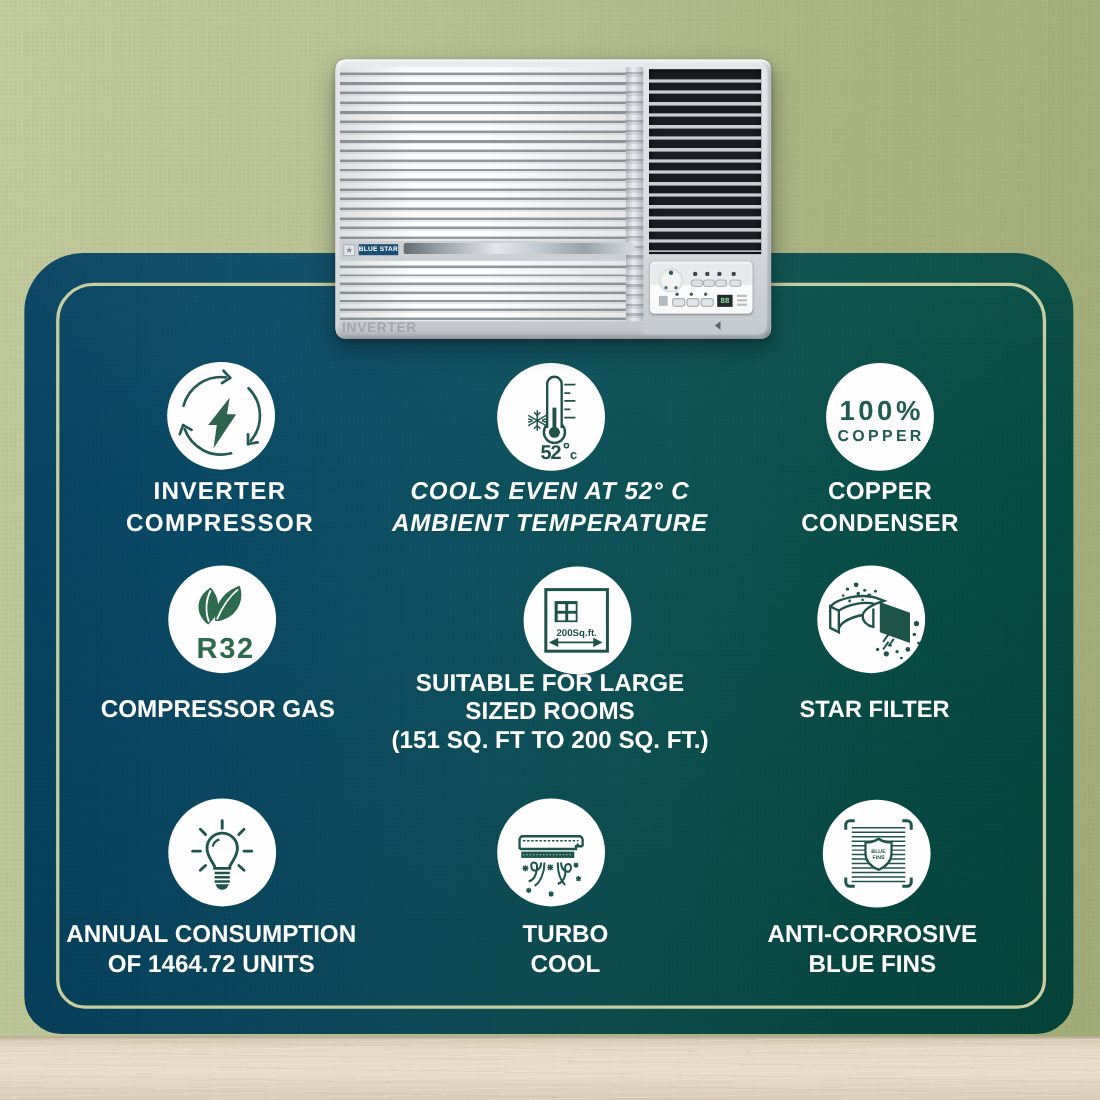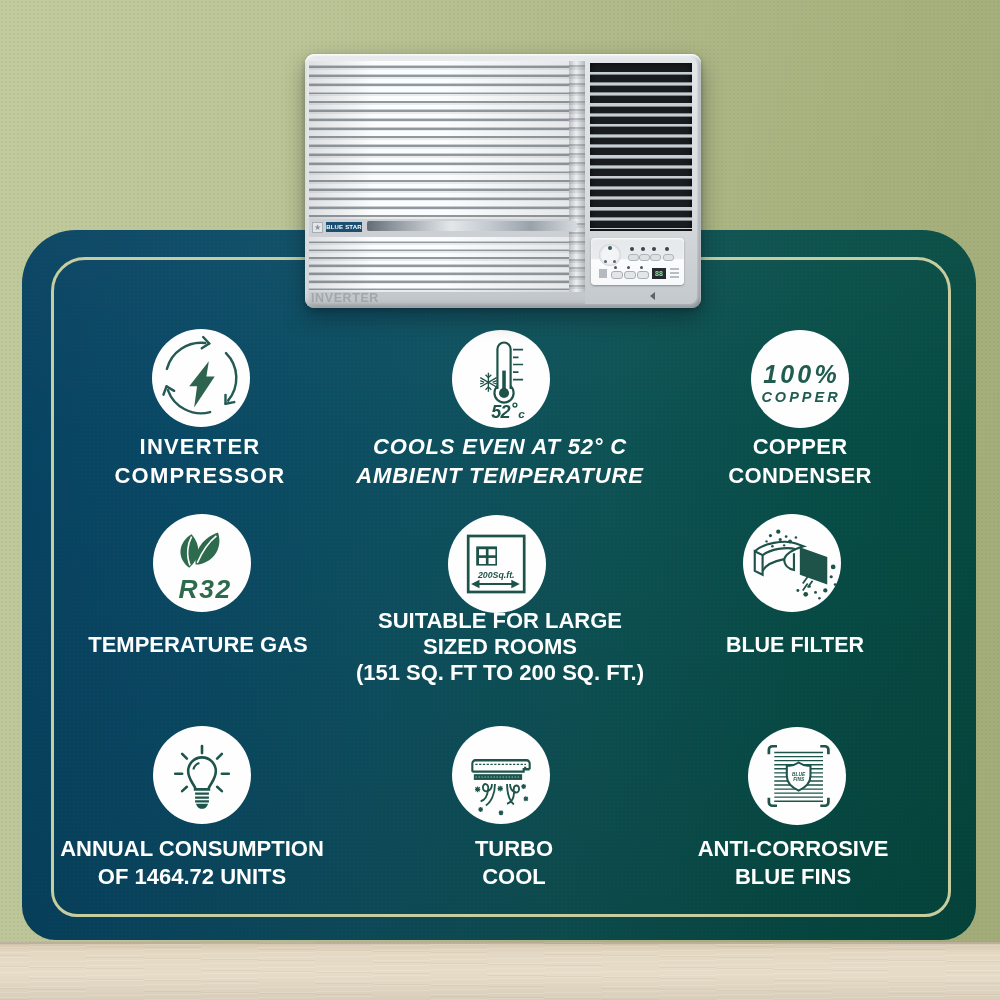--- a/index.html
+++ b/index.html
@@ -26,21 +26,21 @@
       radial-gradient(rgba(0,0,0,0.035) 1px, rgba(0,0,0,0) 1.3px),
       linear-gradient(96deg,#074362 0%,#0a4a66 18%,#0e5161 40%,#0e5355 60%,#084e48 80%,#054a40 100%);
     background-size:4px 4px, 100% 100%;}
   .panel:after{content:"";position:absolute;left:0;top:0;width:100%;height:100%;
     border-radius:inherit;
     background:linear-gradient(180deg,rgba(255,255,255,0.03) 0%,rgba(0,0,0,0) 30%,rgba(0,0,0,0.10) 100%);}
   .inner{left:51px;top:257px;width:894px;height:654px;
     border:3px solid #c7cd9f;border-radius:34px 34px 26px 26px;}
   
   .circ{width:98px;height:98px;border-radius:50%;background:#fdfefd;
-        display:flex;align-items:center;justify-content:center;font-style:italic;}
+        display:flex;align-items:center;justify-content:center;}
   .lbl{color:#ffffff;font-weight:bold;font-size:22px;line-height:28.5px;
        text-align:center;letter-spacing:0px;white-space:nowrap;}
 </style>
 </head>
 <body>
 <div class="abs wall"></div>
 <div class="abs panel"></div>
 <div class="abs inner"></div>
 <div class="abs floor"></div>
 
@@ -88,21 +88,21 @@
   </div>
 <div class="abs circ" style="left:153px;top:514px;" id="ic4">
 <svg width="80" height="80" viewBox="-50 -50 100 100">
  <path d="M -16 6 C -32 -6 -30 -26 -13 -36 C -1 -22 -2 -6 -16 6 Z" fill="#2e6a4e"></path>
  <path d="M -15 3 C -20 -10 -18 -24 -13 -33" stroke="#fdfefd" stroke-width="2" fill="none"></path>
  <path d="M -8 2 C -10 -16 2 -32 20 -38 C 26 -20 16 -2 -4 2 Z" fill="#2e6a4e"></path>
  <path d="M -6 0 C 0 -14 8 -26 18 -34" stroke="#fdfefd" stroke-width="2" fill="none"></path>
  <text x="4" y="44" text-anchor="middle" font-family="Liberation Sans, sans-serif" font-size="33" font-weight="bold" letter-spacing="2" fill="#2e6a4e">R32</text>
 </svg>
   </div>
-<div class="abs circ" style="left:448px;top:515px;" id="ic5">
+<div class="abs circ" style="left:476px;top:515px;" id="ic5">
 <svg width="80" height="80" viewBox="-50 -50 100 100">
  <rect x="-36" y="-35" width="70" height="70" fill="none" stroke="#1d5349" stroke-width="3.4"></rect>
  <rect x="-26" y="-22" width="26" height="24" fill="#1d5349"></rect>
  <rect x="-22.5" y="-18.5" width="8.6" height="7.6" fill="#fdfefd"></rect>
  <rect x="-10.6" y="-18.5" width="8.6" height="7.6" fill="#fdfefd"></rect>
  <rect x="-22.5" y="-7.6" width="8.6" height="7.6" fill="#fdfefd"></rect>
  <rect x="-10.6" y="-7.6" width="8.6" height="7.6" fill="#fdfefd"></rect>
  <text x="-1" y="17.5" text-anchor="middle" font-family="Liberation Sans, sans-serif" font-size="11" font-weight="bold" fill="#1d5349">200Sq.ft.</text>
  <g stroke="#1d5349" stroke-width="2.2" fill="#1d5349">
   <line x1="-25" y1="25" x2="21" y2="25"></line>
@@ -213,23 +213,23 @@
  <text x="0" y="8" text-anchor="middle" font-family="Liberation Sans, sans-serif" font-size="6.5" font-weight="bold" fill="#1d544b">FINS</text>
  </g>
 </g>
 </svg>
   </div>
 
 <div class="abs lbl" style="left:50px;top:432px;width:300px;line-height:29px;letter-spacing:1.2px;">INVERTER<br>COMPRESSOR</div>
 <div class="abs lbl" style="left:330px;top:432px;width:340px;line-height:29px;letter-spacing:0.8px;font-style:italic;">COOLS EVEN AT 52° C<br>AMBIENT TEMPERATURE</div>
 <div class="abs lbl" style="left:650px;top:432px;width:300px;line-height:29px;letter-spacing:0.3px;">COPPER<br>CONDENSER</div>
 
-<div class="abs lbl" style="left:50px;top:632px;width:296px;line-height:26px;">TEMPERATURE GAS</div>
+<div class="abs lbl" style="left:50px;top:632px;width:296px;line-height:26px;">COMPRESSOR GAS</div>
 <div class="abs lbl" style="left:330px;top:608px;width:340px;line-height:26px;">SUITABLE FOR LARGE<br>SIZED ROOMS<br>(151 SQ. FT TO 200 SQ. FT.)</div>
-<div class="abs lbl" style="left:650px;top:632px;width:290px;line-height:26px;font-size:21.5px;">BLUE FILTER</div>
+<div class="abs lbl" style="left:650px;top:632px;width:290px;line-height:26px;font-size:21.5px;">STAR FILTER</div>
 
 <div class="abs lbl" style="left:42px;top:835px;width:300px;line-height:27.5px;">ANNUAL CONSUMPTION<br>OF 1464.72 UNITS</div>
 <div class="abs lbl" style="left:344px;top:835px;width:340px;line-height:27.5px;">TURBO<br>COOL</div>
 <div class="abs lbl" style="left:643px;top:835px;width:300px;line-height:27.5px;">ANTI-CORROSIVE<br>BLUE FINS</div>
 
 <div class="abs" id="ac" style="left:305px;top:54px;width:396px;height:254px;
   border-radius:9px;
   background:linear-gradient(180deg,#e9ecee 0%,#dfe2e5 55%,#c9cdd1 88%,#bfc4c8 100%);
   box-shadow:0 10px 22px rgba(8,18,28,0.38),0 2px 5px rgba(8,18,28,0.25),
    inset 0 2px 2px rgba(255,255,255,0.85), inset 0 -3px 5px rgba(90,96,102,0.45),

